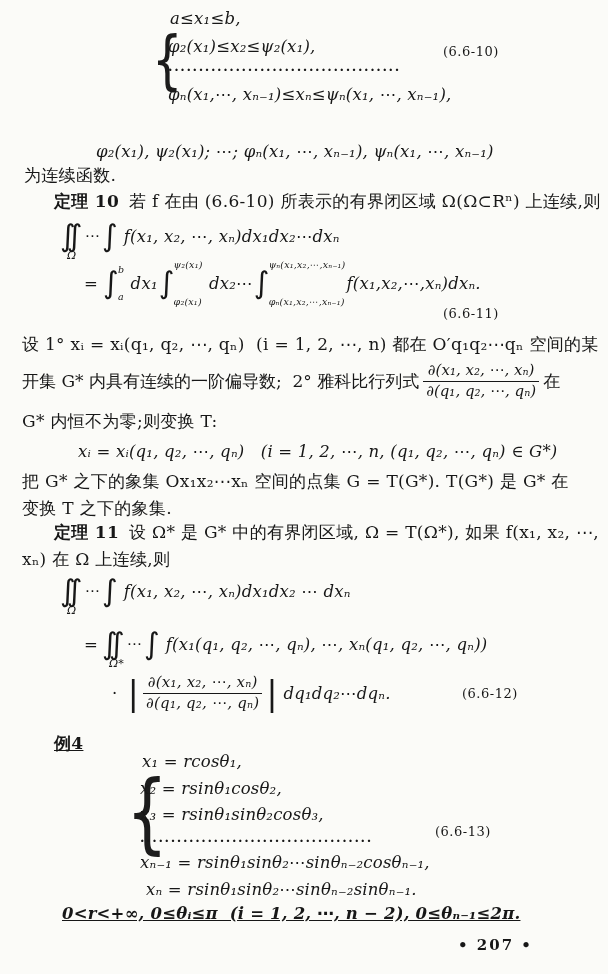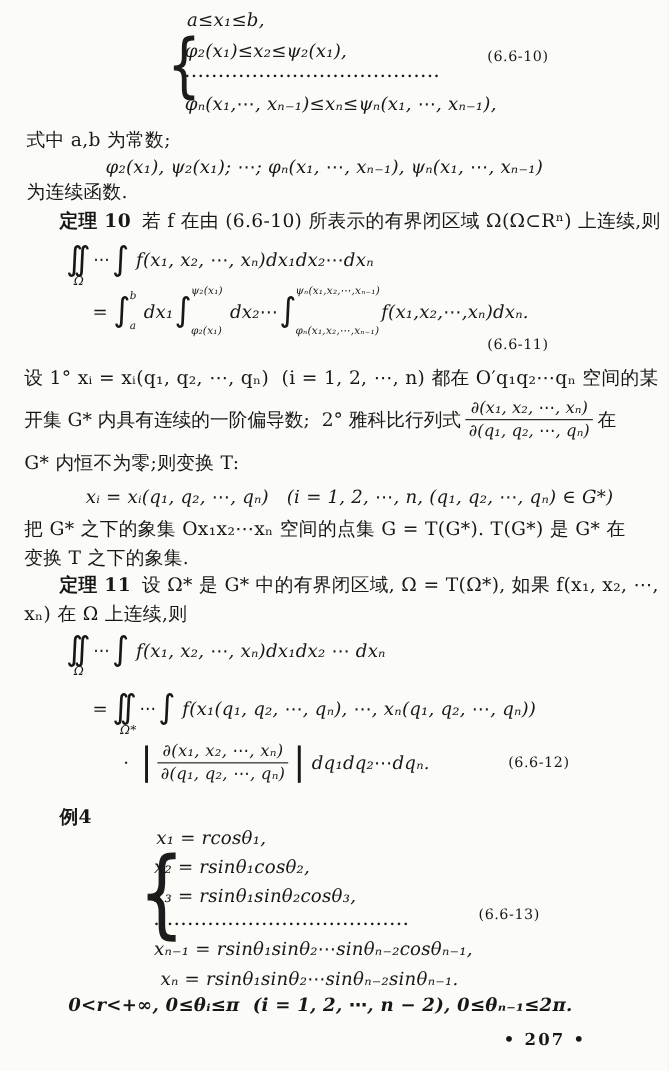--- a/index.html
+++ b/index.html
@@ -3,21 +3,21 @@
 <meta charset="utf-8">
 <style>
   html,body{margin:0;padding:0;background:#e8e8e4;}
   .page{
     position:relative;width:608px;height:974px;background:#fbfbf8;
     font-family:"DejaVu Serif","DejaVu Sans","Liberation Serif",serif;
     color:#171717;overflow:hidden;
   }
   .t{position:absolute;font-size:17px;line-height:1.35;letter-spacing:.3px;white-space:pre;}
   .math{font-style:italic;font-size:16.5px;letter-spacing:.2px;}
-  .b{font-weight:bold;}
+  .b{font-weight:bold;text-decoration:underline;}
   .thm-label{font-weight:bold;font-style:normal;margin-right:10px;}
   .eqnum{position:absolute;font-size:13px;font-style:normal;letter-spacing:.5px;}
   .row{position:absolute;display:flex;align-items:center;white-space:pre;}
   .dotsline{position:absolute;font-weight:bold;font-size:13px;letter-spacing:1.6px;white-space:pre;}
   .brace{position:absolute;line-height:1;font-weight:400;transform:scaleX(.75);transform-origin:left center;font-family:"DejaVu Sans","Liberation Sans",sans-serif;color:#1c1c1c;}
   .isign{font-size:30px;line-height:1;font-style:normal;font-family:"DejaVu Sans",sans-serif;}
   .iwb{display:inline-flex;align-items:center;margin:0 1px;}
   .iwb .bnds{display:inline-flex;flex-direction:column;justify-content:space-between;height:46px;font-size:9.5px;font-style:italic;line-height:1;margin-left:-1px;padding:1px 0;}
   .iint{position:relative;display:inline-flex;align-items:center;margin-right:6px;}
   .iint .ov{margin-left:-9px;}
@@ -34,21 +34,20 @@
 
 <div class="page">
 
   <div class="t math" style="left:170px;top:8px;">a≤x₁≤b,</div>
   <div class="brace" style="left:152px;top:28px;font-size:64px;">{</div>
   <div class="t math" style="left:168px;top:36px;font-style:italic;">φ₂(x₁)≤x₂≤ψ₂(x₁),</div>
   <div class="dotsline" style="left:168px;top:59px;">......................................</div>
   <div class="t math" style="left:168px;top:84px;">φₙ(x₁,⋯, xₙ₋₁)≤xₙ≤ψₙ(x₁, ⋯, xₙ₋₁),</div>
   <div class="eqnum" style="left:443px;top:44px;">(6.6-10)</div>
 
-  <div class="t" style="left:24px;top:117px;">式中 a,b 为常数;</div>
   <div class="t math" style="left:96px;top:141px;">φ₂(x₁), ψ₂(x₁); ⋯; φₙ(x₁, ⋯, xₙ₋₁), ψₙ(x₁, ⋯, xₙ₋₁)</div>
   <div class="t" style="left:24px;top:164px;">为连续函数.</div>
 
   <div class="t" style="left:54px;top:190px;"><span class="thm-label">定理 10</span><span>若 f 在由 (6.6-10) 所表示的有界闭区域 Ω(Ω⊂Rⁿ) 上连续,则</span></div>
 
   <div class="row math" style="left:60px;top:219px;height:34px;">
     <span class="iint">
       <span class="isign">∫</span><span class="isign ov">∫</span><span class="cd">⋯</span><span class="isign">∫</span>
       <span class="under">Ω</span>
     </span>

